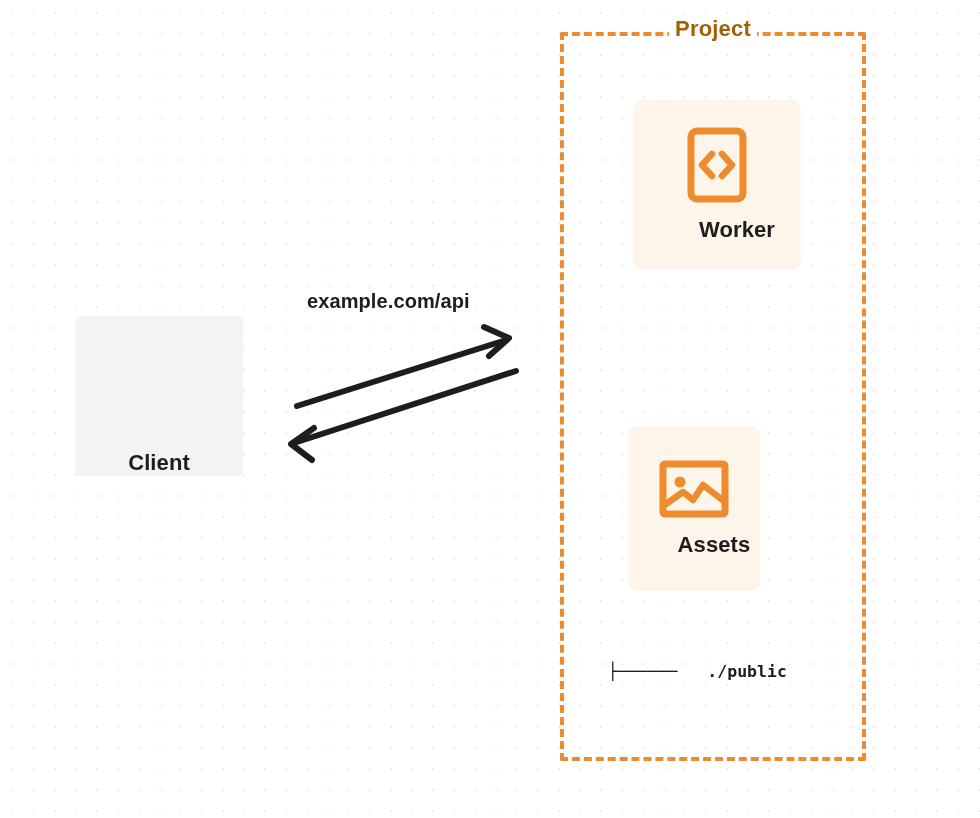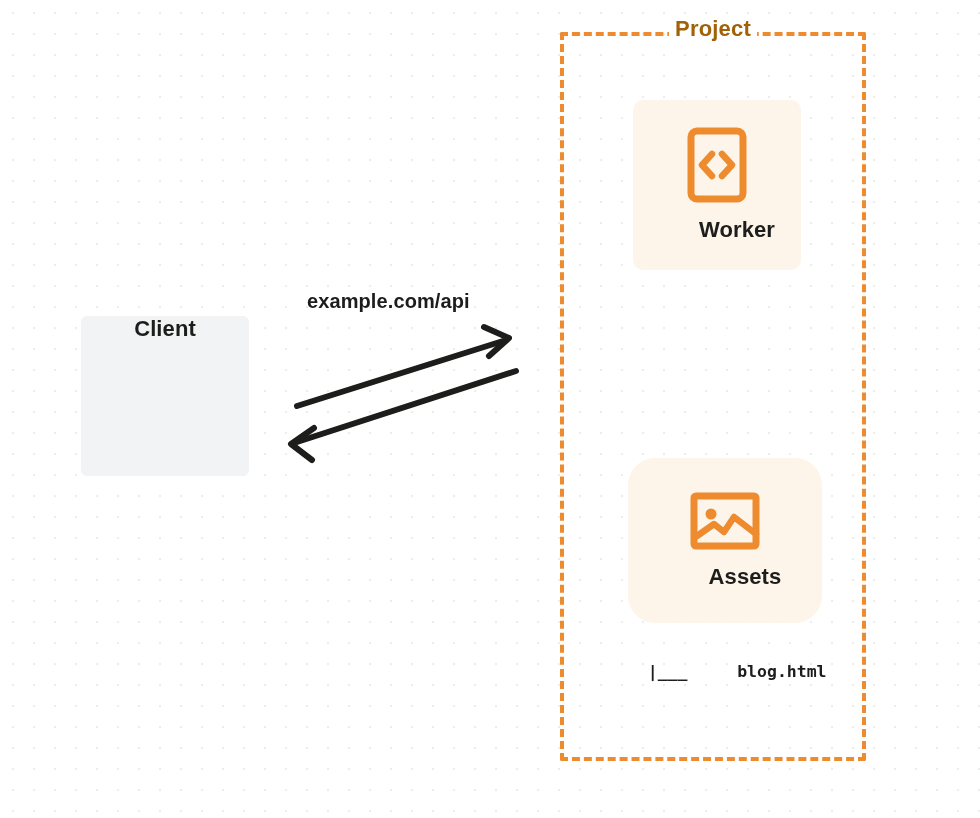--- a/index.html
+++ b/index.html
@@ -20,28 +20,28 @@
     height: 818px;
     background-color: #ffffff;
     background-image: radial-gradient(circle at 1px 1px, #eceded 1.3px, transparent 1.6px);
     background-size: 21px 21px;
     background-position: 12px 12px;
   }
 
   
   #client-node {
     position: absolute;
-    left: 81px;
+    left: 75px;
     top: 316px;
     width: 168px;
     height: 160px;
     background: #f2f3f4;
     border-radius: 6px;
     display: flex;
-    align-items: flex-start;
+    align-items: flex-end;
     justify-content: center;
   }
   #client-node .node-label {
     font-size: 22px;
     font-weight: bold;
     color: #1d1d1b;
     letter-spacing: .1px;
   }
 
   
@@ -107,24 +107,23 @@
     justify-content: center;
   }
   #worker-card {
     left: 73px;
     top: 68px;
     width: 168px;
     height: 170px;
   }
   #assets-card {
     left: 68px;
-    top: 426px;
-    width: 194px;
+    top: 394px;
+    width: 132px;
     height: 165px;
-    border-radius: 27px;
   }
   .service-icon {
     display: block;
     margin-bottom: 14px;
   }
   .service-label {
     font-size: 22px;
     font-weight: bold;
     color: #1d1d1b;
     letter-spacing: .1px;
@@ -187,18 +186,18 @@
     <div id="assets-card" class="service-card">
       <svg class="service-icon" width="70" height="58" viewBox="0 0 70 58" xmlns="http://www.w3.org/2000/svg">
         <rect x="4" y="4" width="62" height="50" rx="2" ry="2" fill="none" stroke="#ed8b2e" stroke-width="7"></rect>
         <circle cx="21" cy="22" r="5.5" fill="#ed8b2e"></circle>
         <polyline points="7,44 24,32 34,40 44,25 66,42" fill="none" stroke="#ed8b2e" stroke-width="6.5" stroke-linecap="round" stroke-linejoin="round"></polyline>
       </svg>
       <span class="service-label">Assets</span>
     </div>
 
     <div id="file-tree">
-      <span class="tree-line">    |___     blog.html</span>
+      <span class="tree-line">├──────   ./public</span>
       
     </div>
 
   </div>
 </div>
 
 </body></html>

